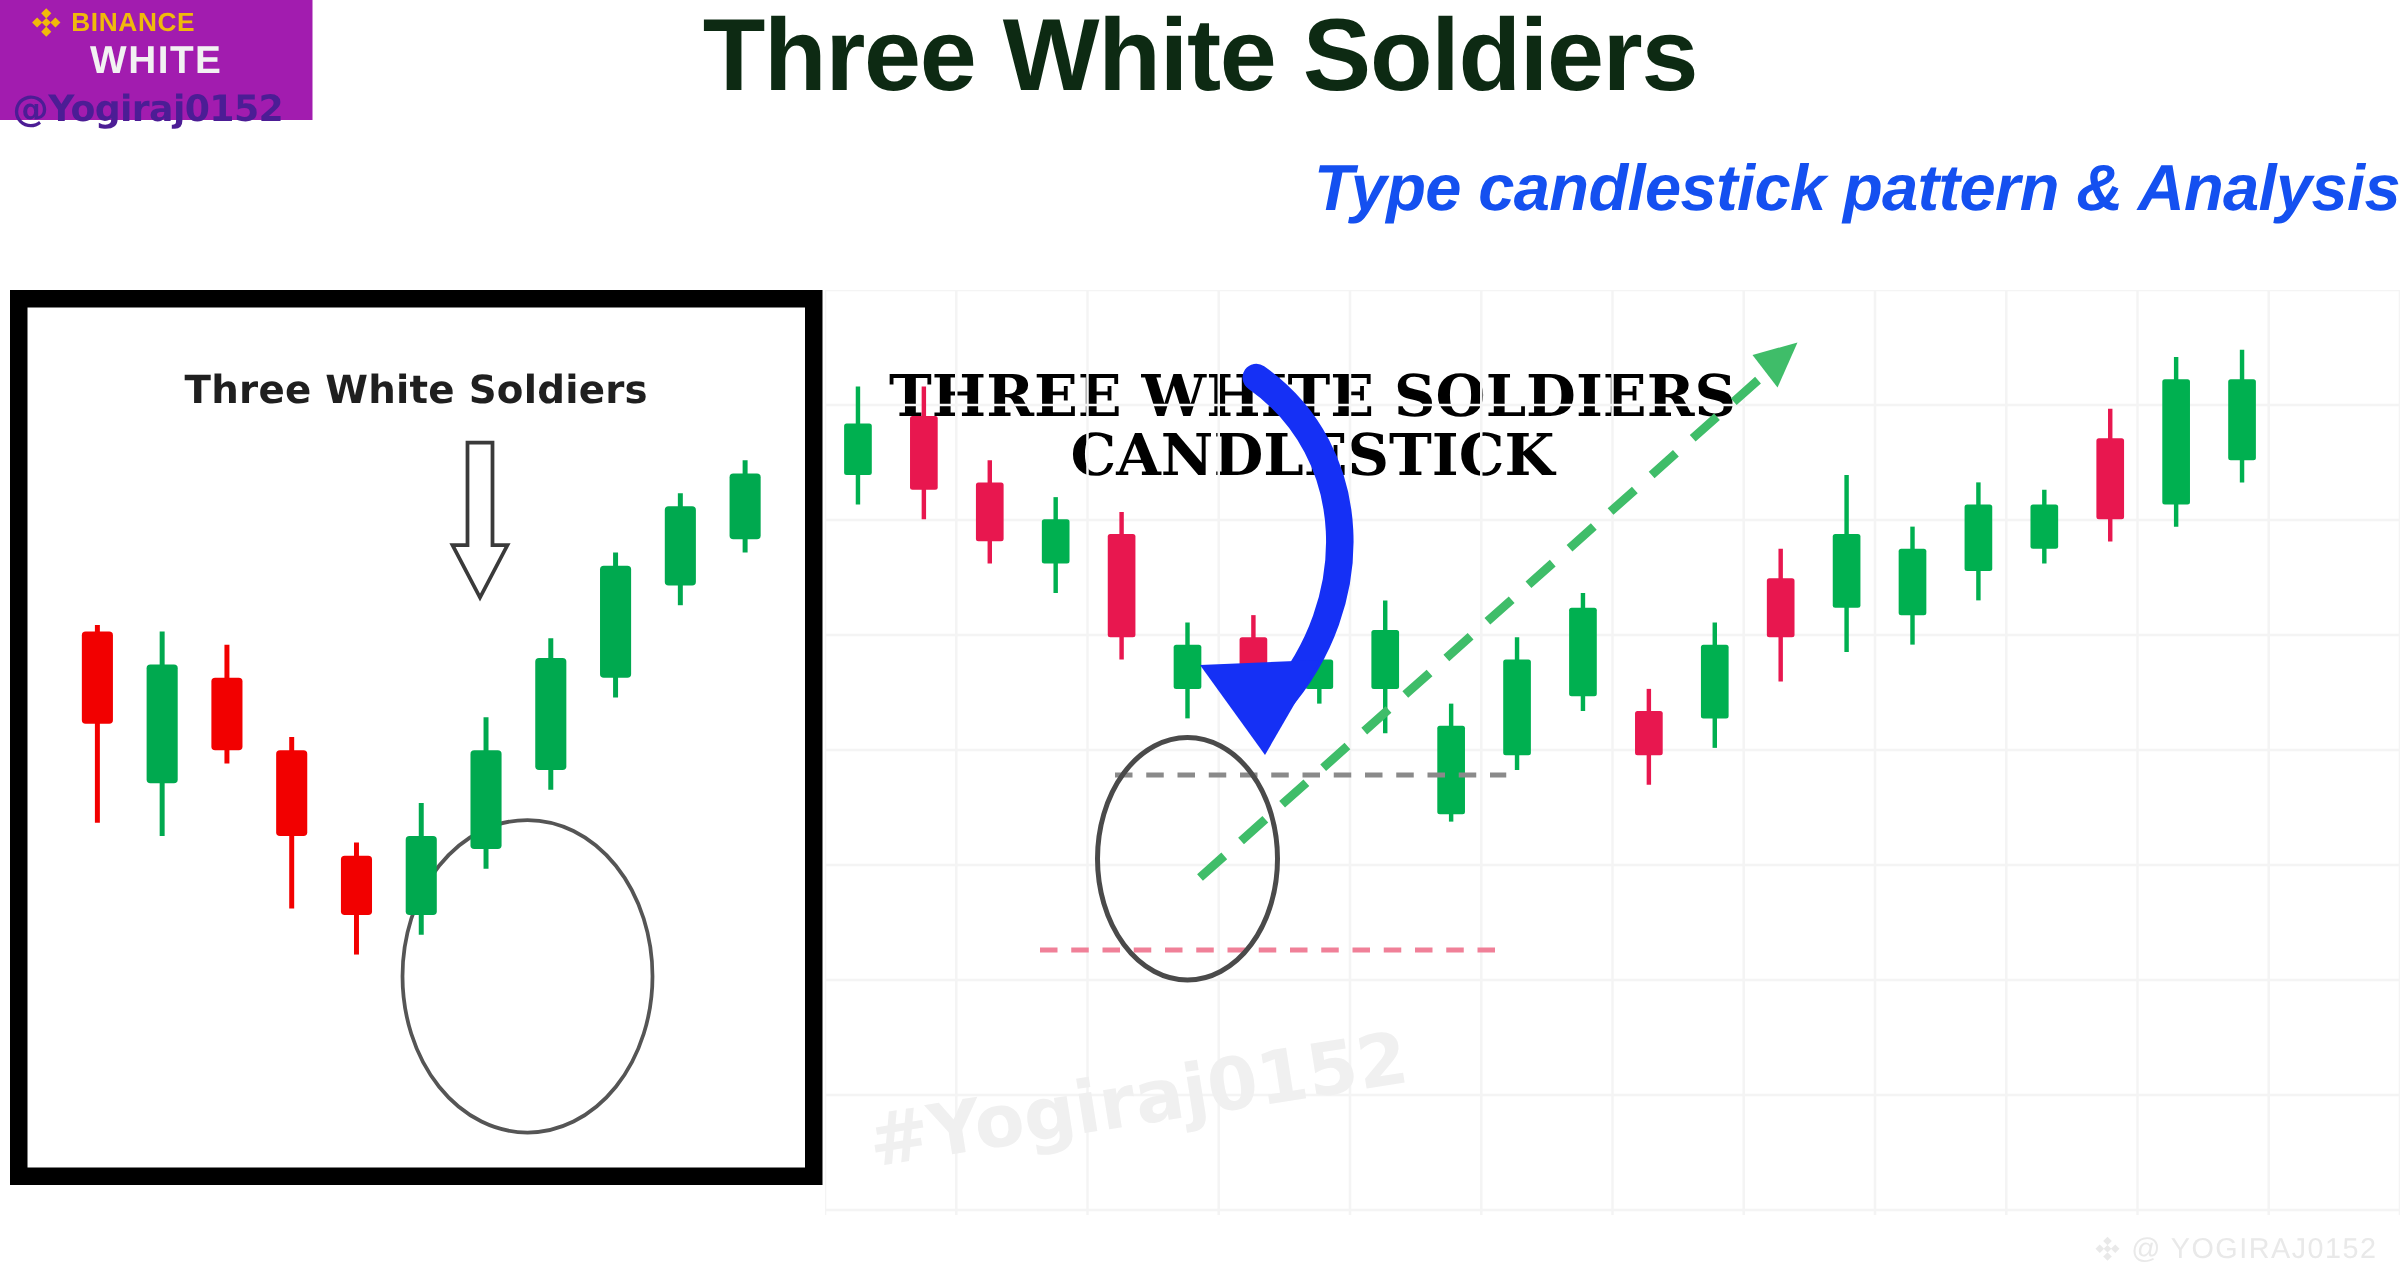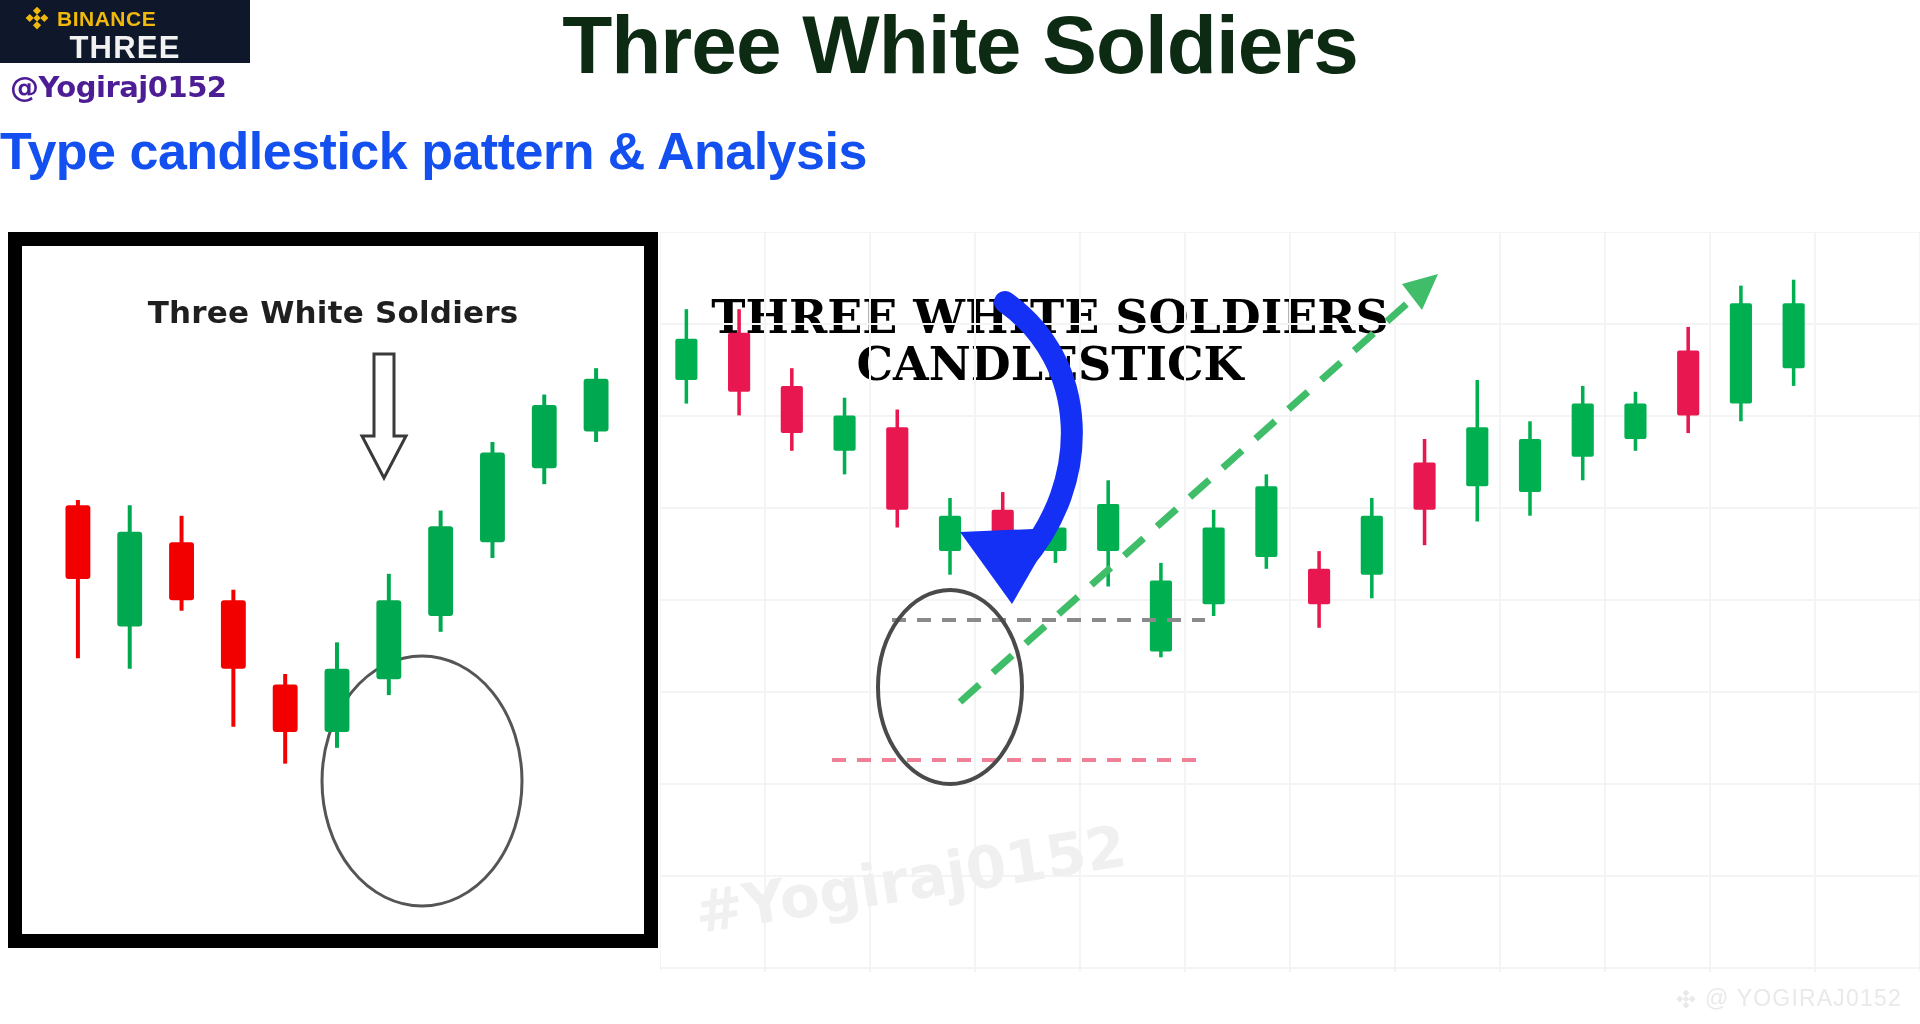--- a/index.html
+++ b/index.html
@@ -13,22 +13,22 @@
     position: relative;
     overflow: hidden;
     font-family: "Liberation Sans", sans-serif;
     background: #ffffff;
   }
 
   
   #binance-badge {
     position: absolute;
     left: 0; top: 0;
-    width: 250px; height: 63px;
-    background: #0f172a;
+    width: 250px; height: 96px;
+    background: #a21caf;
     z-index: 40;
   }
   #binance-badge .bnb-row {
     display: flex;
     align-items: center;
     gap: 7px;
     padding: 5px 0 0 24px;
   }
   #binance-badge .bnb-diamond { width: 26px; height: 26px; flex: none; }
   #binance-badge .bnb-word {
@@ -69,27 +69,28 @@
     font-size: 82px;
     font-weight: bold;
     color: #0d2a13;
     letter-spacing: -1px;
     font-family: "Liberation Sans", sans-serif;
     line-height: 1.05;
   }
   #sub-title {
     position: absolute;
     left: 0; right: 0; top: 124px;
-    text-align: left;
+    text-align: right;
     font-size: 52px;
     font-weight: bold;
     color: #1450f0;
     letter-spacing: -.5px;
     font-family: "Liberation Sans", sans-serif;
     line-height: 1.05;
+    font-style: italic;
   }
 
   
   #left-panel {
     position: absolute;
     left: 8px; top: 232px;
     width: 650px; height: 716px;
     background: #ffffff;
     border: 14px solid #000000;
     box-sizing: border-box;
@@ -162,21 +163,21 @@
       <g fill="#f0b90b">
         <polygon points="16,2 21,7 16,12 11,7"></polygon>
         <polygon points="7,11 12,16 7,21 2,16"></polygon>
         <polygon points="25,11 30,16 25,21 20,16"></polygon>
         <polygon points="16,20 21,25 16,30 11,25"></polygon>
         <polygon points="16,11.5 20.5,16 16,20.5 11.5,16"></polygon>
       </g>
     </svg>
     <span class="bnb-word">BINANCE</span>
   </div>
-  <div class="sq-word">THREE</div>
+  <div class="sq-word">WHITE</div>
 </div>
 <div id="handle-top">@Yogiraj0152</div>
 
 <div id="main-title">Three White Soldiers</div>
 <div id="sub-title">Type candlestick pattern &amp; Analysis</div>
 
 <div id="left-panel">
   <div class="lp-title">Three White Soldiers</div>
   <svg id="left-svg" width="620" height="690" viewBox="0 0 620 690" style="position:absolute;left:0;top:0;">
 

